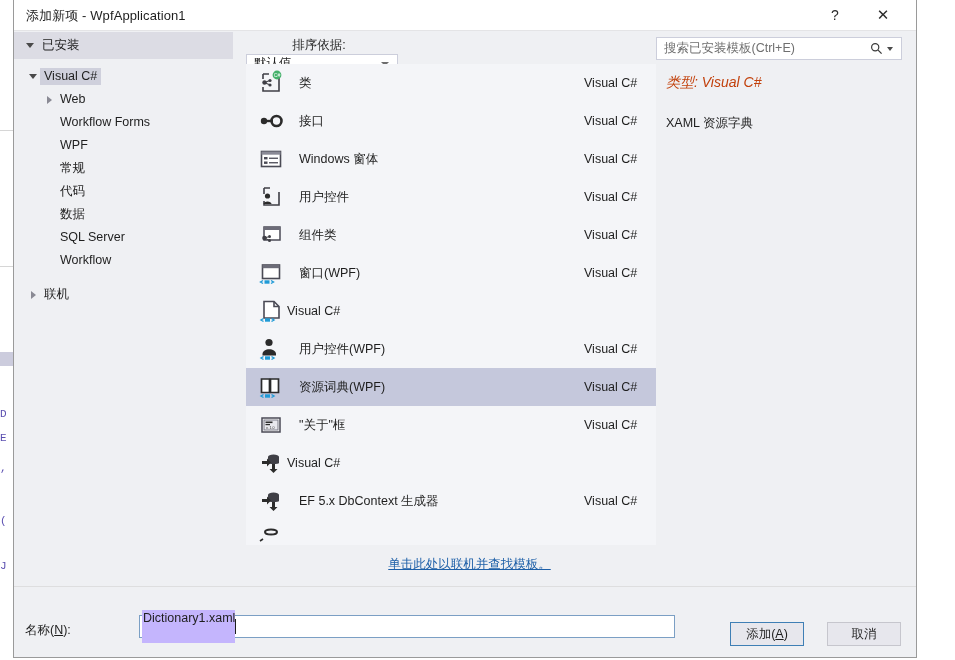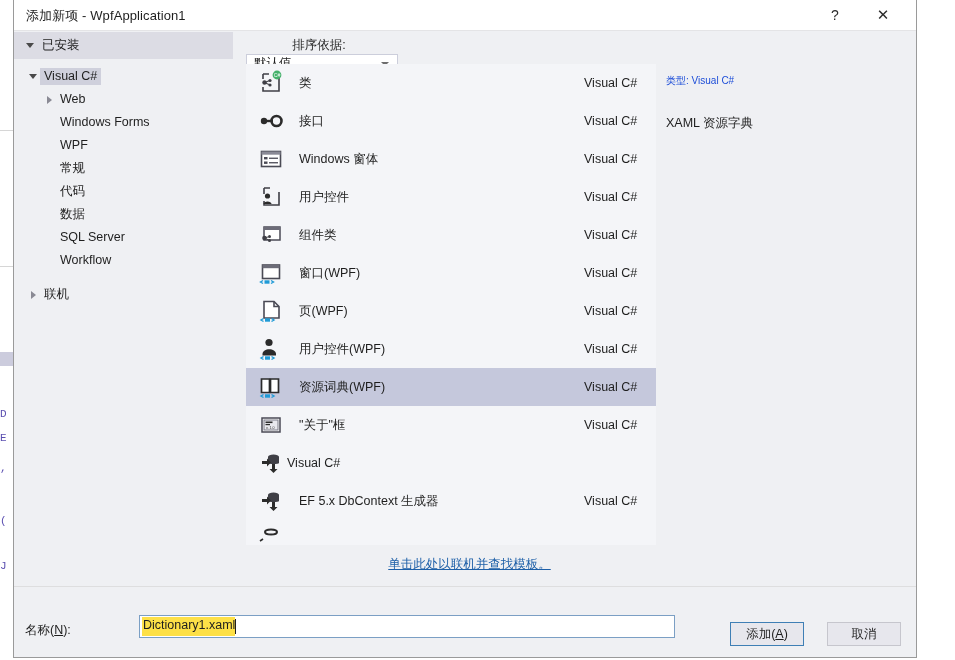--- a/index.html
+++ b/index.html
@@ -323,23 +323,24 @@
     position: absolute;
     right: 14px;
     top: 64px;
     width: 246px;
     height: 481px;
     background: #eff0f3;
   }
   .rp-type {
     position: absolute;
     left: 10px; top: 10px;
-    font-size: 10px;
-    color: #1d4ed8;
+    font-size: 14px;
+    color: #c2410c;
     white-space: nowrap;
+    font-style: italic;
   }
   .rp-desc {
     position: absolute;
     left: 10px; top: 35px;
     font-size: 12.5px;
     color: #1e1e1e;
     white-space: nowrap;
     margin-top: 16px;
   }
 
@@ -384,22 +385,22 @@
     border: 1px solid #7b9fc4;
     box-sizing: border-box;
     display: flex;
     align-items: center;
     cursor: text;
   }
   .name-field .valsel {
     margin-left: 2px;
     font-size: 12.5px;
     color: #1e1e1e;
-    background: #fde047;
-    padding: 1px 0 4px 1px;
+    background: #c4b5fd;
+    padding: 1px 0 18px 1px;
   }
   .caret-bar {
     width: 1px;
     height: 15px;
     background: #1e1e1e;
   }
 
   .btn {
     position: absolute;
     top: 622px;
@@ -462,21 +463,21 @@
         <span class="node-label">Visual C#</span>
       </div>
       <div class="tree-node level1">
         <span class="twisty">
             <span class="tri-right-outline"></span>
           </span>
         <span class="node-label">Web</span>
       </div>
       <div class="tree-node level1">
         <span class="twisty"></span>
-        <span class="node-label">Windows Forms</span>
+        <span class="node-label">Workflow Forms</span>
       </div>
       <div class="tree-node level1">
         <span class="twisty"></span>
         <span class="node-label">WPF</span>
       </div>
       <div class="tree-node level1">
         <span class="twisty"></span>
         <span class="node-label">常规</span>
       </div>
       <div class="tree-node level1">
@@ -531,20 +532,30 @@
         <rect x="2" y="3" width="3" height="3" fill="#e8a33d"></rect>
         <rect x="2" y="7.5" width="3" height="3" fill="#e8a33d"></rect>
         <rect x="6.5" y="3.5" width="6" height="1.3" fill="#4a4a55"></rect>
         <rect x="6.5" y="6" width="4.5" height="1.3" fill="#9a9aa3"></rect>
         <rect x="6.5" y="8.5" width="6" height="1.3" fill="#4a4a55"></rect>
         <rect x="6.5" y="11" width="4.5" height="1.3" fill="#9a9aa3"></rect>
       </svg>
     </div>
   </div>
 
+  <div class="search-box">
+    <span class="ph">搜索已安装模板(Ctrl+E)</span>
+    <span class="mag">
+      <svg width="13" height="13" viewBox="0 0 13 13">
+        <circle cx="5.2" cy="5.2" r="3.6" fill="none" stroke="#3a3a3a" stroke-width="1.2"></circle>
+        <line x1="8.1" y1="8.1" x2="11.6" y2="11.6" stroke="#3a3a3a" stroke-width="1.3"></line>
+      </svg>
+    </span>
+    <span class="sc"></span>
+  </div>
 
   <div class="list-wrap">
     <div class="list-rows">
 
       <div class="trow">
         <span class="ticon">
           <svg width="26" height="26" viewBox="0 0 26 26">
             <path d="M5 4 H11 M5 4 V9 M21 8 V21 H9 M5 17 V21 H9" fill="none" stroke="#3f3f46" stroke-width="1.6"></path>
             <circle cx="6.5" cy="12.5" r="2.2" fill="#3f3f46"></circle>
             <circle cx="12" cy="10.5" r="1.6" fill="#3f3f46"></circle>
@@ -631,21 +642,20 @@
       <div class="trow">
         <span class="ticon">
           <svg width="26" height="26" viewBox="0 0 26 26">
             <path d="M6 3.5 H16 L21 8.5 V20 H6 Z" fill="#ffffff" stroke="#4a4a55" stroke-width="1.6"></path>
             <path d="M16 3.5 V8.5 H21" fill="none" stroke="#4a4a55" stroke-width="1.6"></path>
             <path d="M5.5 20.5 L3 22 L5.5 23.5" fill="none" stroke="#1f9ad6" stroke-width="1.4"></path>
             <rect x="7" y="20.3" width="5" height="3.4" fill="#1f9ad6"></rect>
             <path d="M13.5 20.5 L16 22 L13.5 23.5" fill="none" stroke="#1f9ad6" stroke-width="1.4"></path>
           </svg>
         </span>
-        <span class="tname">页(WPF)</span>
         <span class="tlang">Visual C#</span>
       </div>
 
       <div class="trow">
         <span class="ticon">
           <svg width="26" height="26" viewBox="0 0 26 26">
             <circle cx="11" cy="6.5" r="3.6" fill="#2b2b2b"></circle>
             <path d="M4.5 18 C4.5 11.5 18 11.5 18 18 V19.5 H4.5 Z" fill="#2b2b2b"></path>
             <path d="M5.5 20.5 L3 22 L5.5 23.5" fill="none" stroke="#1f9ad6" stroke-width="1.4"></path>
             <rect x="7" y="20.3" width="5" height="3.4" fill="#1f9ad6"></rect>

